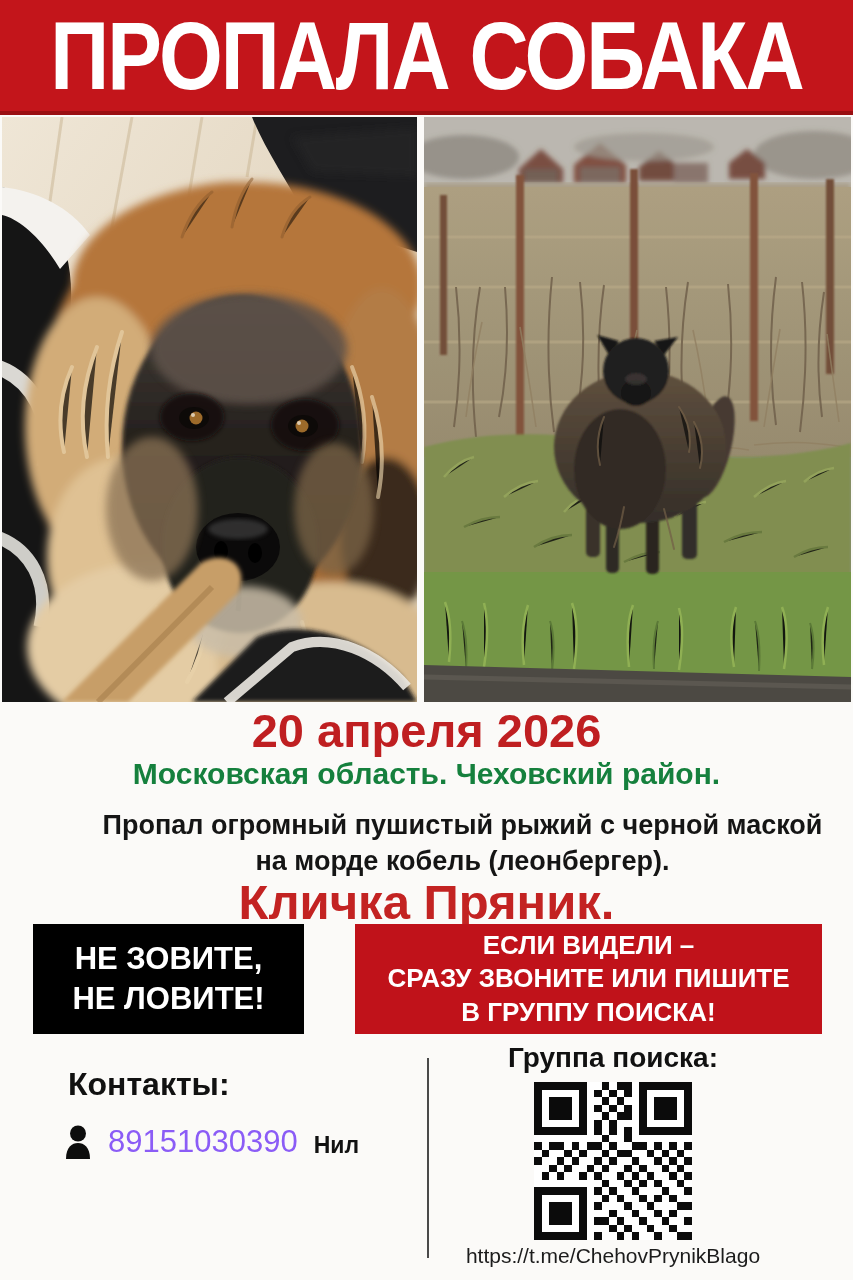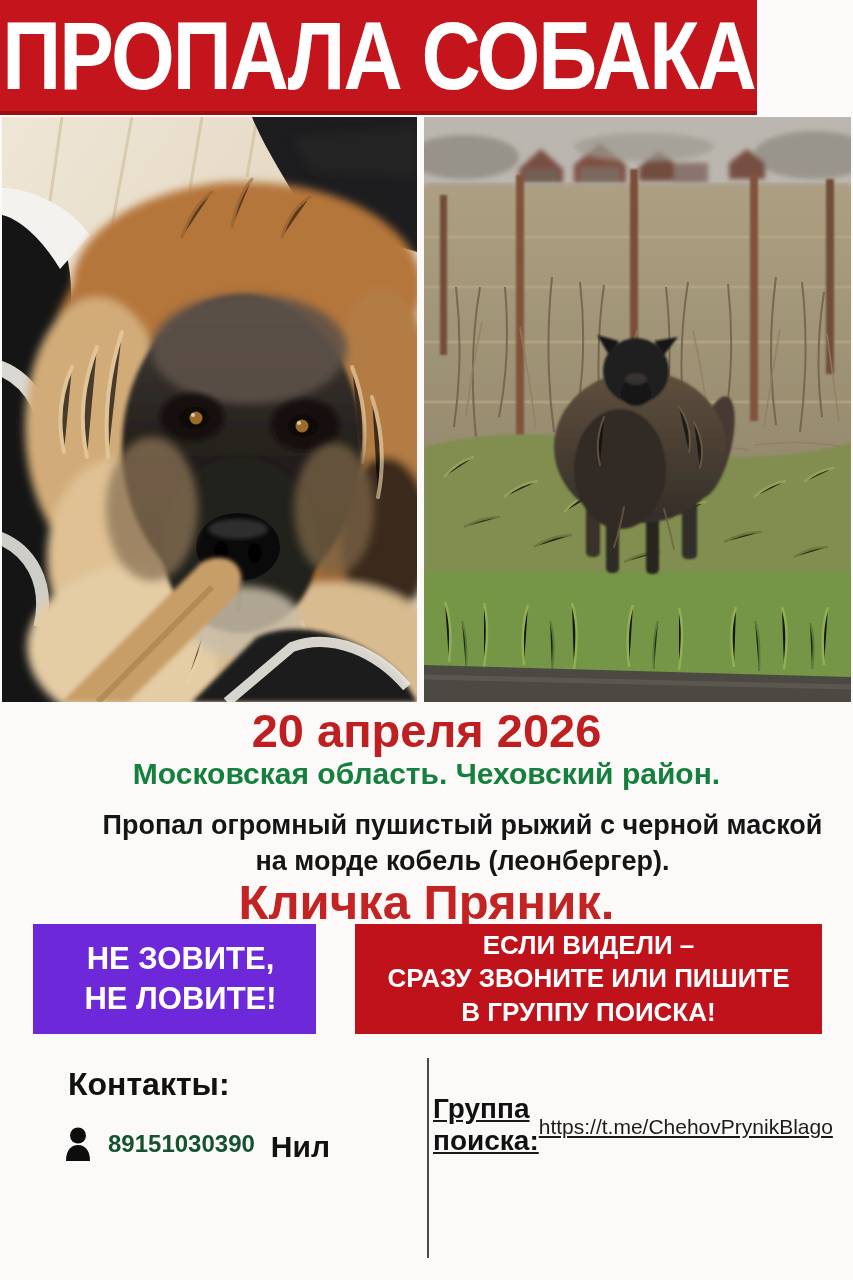--- a/index.html
+++ b/index.html
@@ -3,21 +3,21 @@
 <meta charset="utf-8">
 <style>
   html,body{margin:0;padding:0;background:#ffffff;}
   .poster{
     position:relative;width:853px;height:1280px;margin:0 auto;
     background:#fbfaf8;overflow:hidden;
     font-family:"Liberation Sans", sans-serif;color:#1a1a1a;
   }
   
   .banner{
-    position:absolute;left:0;top:0;width:757px;height:111px;
+    position:absolute;left:0;top:0;width:853px;height:111px;
     background:#c3151b;border-bottom:4px solid #9a0f12;
     display:flex;align-items:center;justify-content:center;
   }
   .banner-text{
     color:#ffffff;font-size:82px;font-weight:800;letter-spacing:-2px;
     transform:scale(1.0,1.18);white-space:nowrap;line-height:1;
   }
   
   .photo{position:absolute;top:117px;height:585px;background:#888;overflow:hidden;}
   .photo-left{left:2px;width:415px;}
@@ -36,47 +36,47 @@
     position:absolute;left:0;top:808px;width:853px;text-align:center;
     color:#151515;font-size:27px;font-weight:700;line-height:1.33;padding-left:36px;
   }
   .dogname{
     position:absolute;left:0;top:874px;width:853px;text-align:center;
     color:#c32322;font-size:49px;font-weight:700;
   }
   
   .warn-black{
     position:absolute;left:33px;top:924px;width:271px;height:110px;
-    background:#6d28d9;display:flex;flex-direction:column;
-    align-items:center;justify-content:center;gap:6px;padding-left:12px;
+    background:#000000;display:flex;flex-direction:column;
+    align-items:center;justify-content:center;gap:6px;
   }
   .warn-black .wline{color:#fff;font-size:31px;font-weight:700;line-height:1.1;}
   .warn-red{
     position:absolute;left:355px;top:924px;width:467px;height:110px;
     background:#c0121a;display:flex;flex-direction:column;
     align-items:center;justify-content:center;gap:2px;
   }
   .warn-red .wline{color:#fff;font-size:26px;font-weight:700;line-height:1.2;}
   
   .contacts-heading{
     position:absolute;left:68px;top:1066px;
     font-size:32px;font-weight:700;color:#111;
   }
   .contact-row{position:absolute;left:64px;display:flex;align-items:center;gap:16px;}
   .contact-row.r1{top:1124px;}
   .contact-row.r2{top:1182px;}
   .person-icon{width:28px;height:34px;flex:0 0 auto;}
-  .contact-phone{font-size:24px;font-weight:700;color:#14532d;}
-  .contact-name{font-size:30px;font-weight:700;color:#111;padding-top:6px;}
+  .contact-phone{font-size:31px;font-weight:400;color:#8b5cf6;}
+  .contact-name{font-size:23px;font-weight:700;color:#111;padding-top:6px;}
   .divider{
     position:absolute;left:427px;top:1058px;width:2px;height:200px;background:#4a4a4a;
   }
   .group-col{
     position:absolute;left:433px;top:1042px;width:360px;
-    display:flex;flex-direction:row;align-items:center;text-decoration:underline;
+    display:flex;flex-direction:column;align-items:center;
   }
   .group-heading{font-size:28px;font-weight:700;color:#111;}
   .qr{width:158px;height:158px;margin-top:8px;background:#fff;}
   .group-url{font-size:21px;font-weight:400;color:#1c1c1c;margin-top:4px;white-space:nowrap;}
 </style>
 </head>
 <body>
 
 <div class="poster">
 

